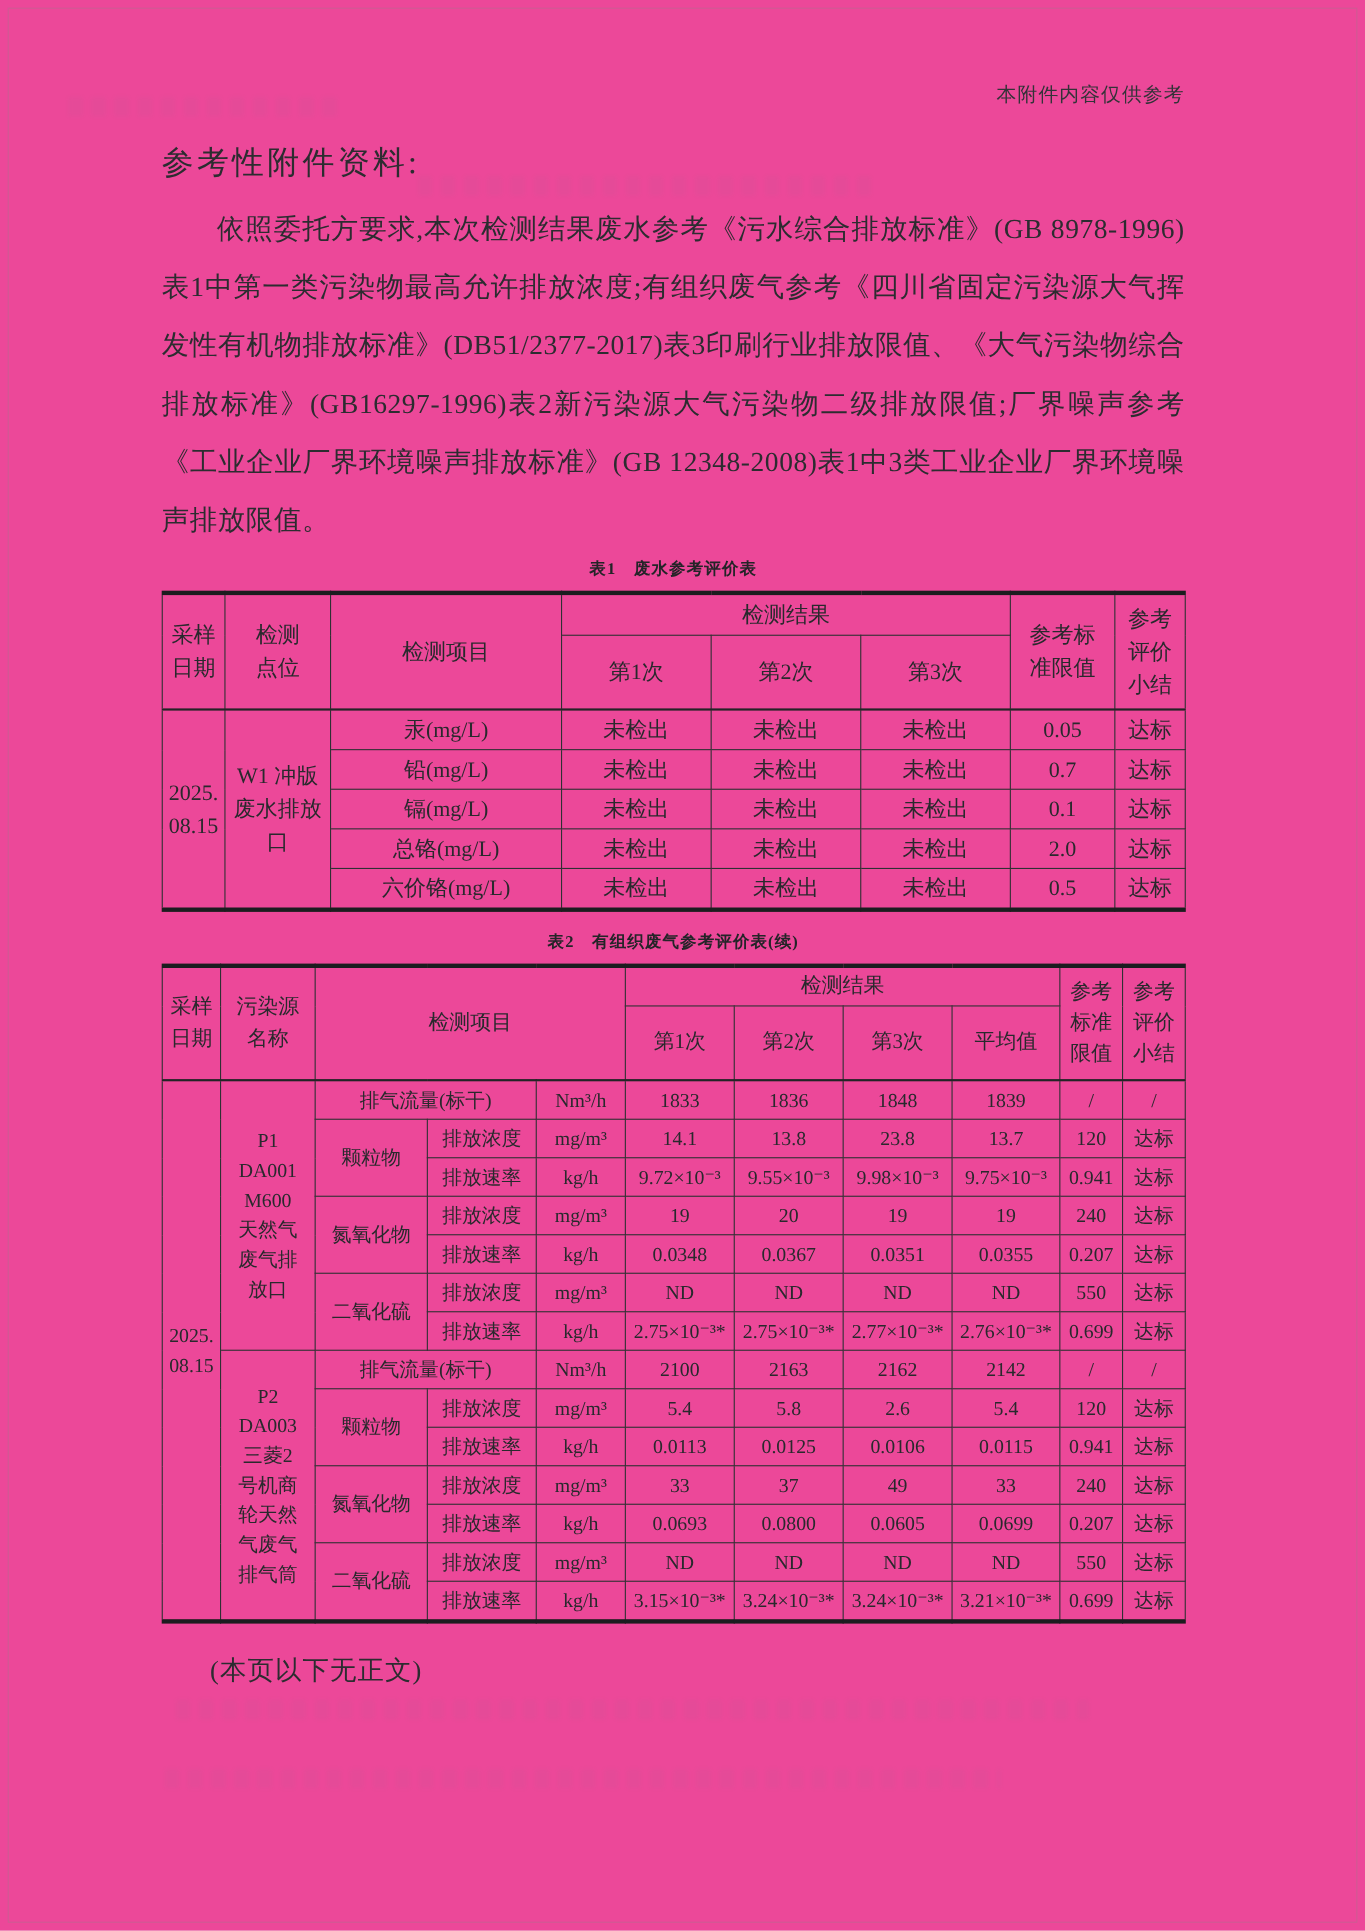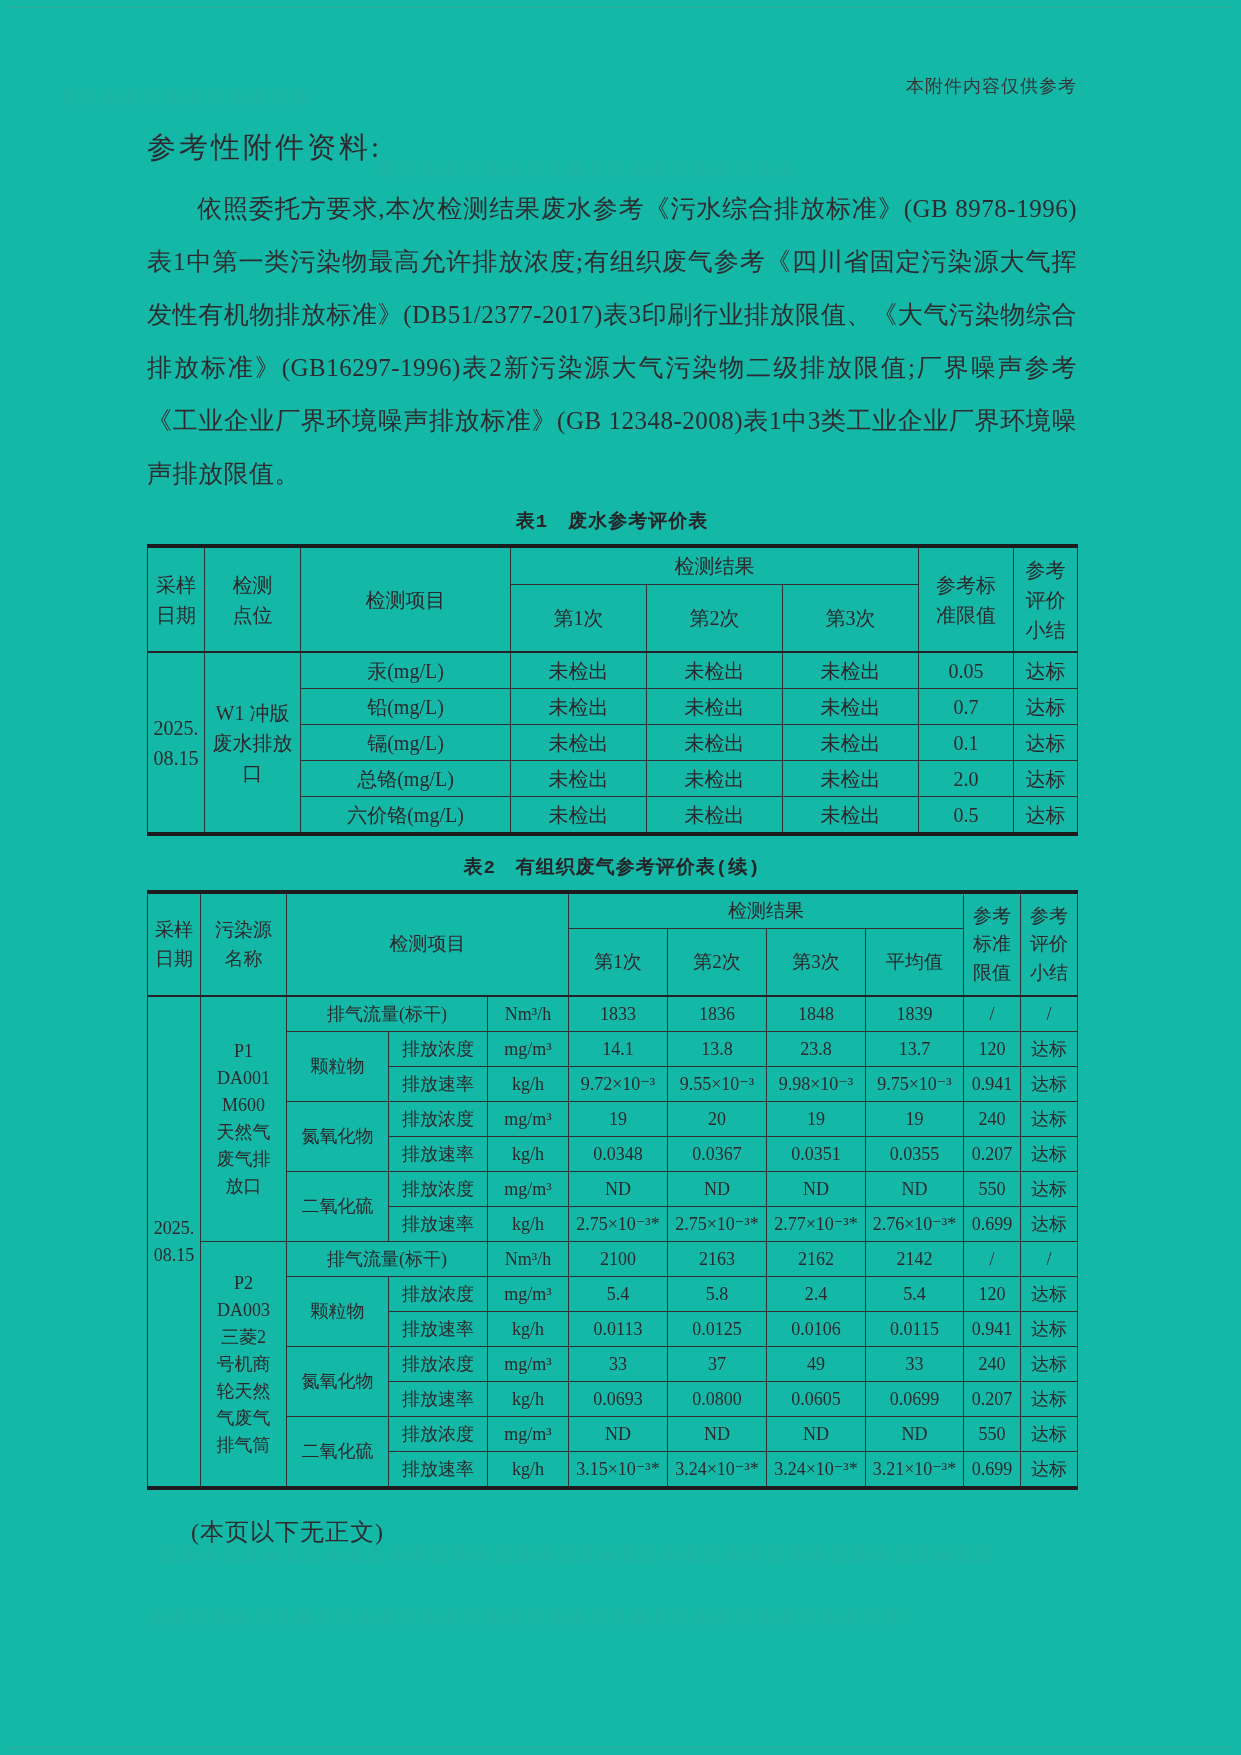--- a/index.html
+++ b/index.html
@@ -26,21 +26,21 @@
     margin-top:74px;text-align:right;font-size:18px;letter-spacing:1px;color:#333338;
   }
   .doc-title{
     margin:30px 0 0 0;font-size:29px;font-weight:normal;letter-spacing:3px;color:#2c2c30;
   }
   .body-paragraph{
     margin:14px 0 0 0;font-size:25px;line-height:53px;letter-spacing:.5px;
     text-align:justify;text-indent:50px;color:#2c2c30;
   }
   .table-title{
-    text-align:center;font-weight:bold;font-size:19px;letter-spacing:1px;color:#242428;font-family:Liberation Mono, monospace;
+    text-align:center;font-weight:bold;font-size:15px;letter-spacing:1px;color:#242428;
   }
   .t1-title{margin-top:8px;}
   .t2-title{margin-top:18px;}
   table{
     width:930px;border-collapse:collapse;table-layout:fixed;
     margin-top:10px;color:#29292d;
   }
   th,td{
     border:1.5px solid #303034;
     text-align:center;vertical-align:middle;
@@ -61,21 +61,21 @@
     margin:26px 0 0 44px;font-size:24px;letter-spacing:1px;color:#2c2c30;
   }
   .footer{
     position:absolute;top:1622px;left:147px;width:930px;
     text-align:right;font-size:18px;letter-spacing:2px;color:#333338;
   }
 </style>
 </head>
 <body>
 
-<div class="page" style="background: #14b8a6; color: rgb(42, 42, 46);">
+<div class="page" style="background: #ec4899; color: rgb(42, 42, 46);">
   <div class="scan-frame"></div>
 
   <div class="smudge" style="left:62px;top:88px;width:250px;"></div>
   <div class="smudge" style="left:380px;top:160px;width:420px;"></div>
   <div class="smudge" style="left:160px;top:1545px;width:830px;"></div>
   <div class="smudge" style="left:150px;top:1608px;width:760px;"></div>
 
   <div class="content">
     <div class="header-note">本附件内容仅供参考</div>
 
@@ -301,21 +301,21 @@
             <td>2142</td>
             <td>/</td>
             <td>/</td>
           </tr>
           <tr>
             <td rowspan="2">颗粒物</td>
             <td>排放浓度</td>
             <td>mg/m³</td>
             <td>5.4</td>
             <td>5.8</td>
-            <td>2.4</td>
+            <td>2.6</td>
             <td>5.4</td>
             <td>120</td>
             <td>达标</td>
           </tr>
           <tr>
             <td>排放速率</td>
             <td>kg/h</td>
             <td>0.0113</td>
             <td>0.0125</td>
             <td>0.0106</td>

